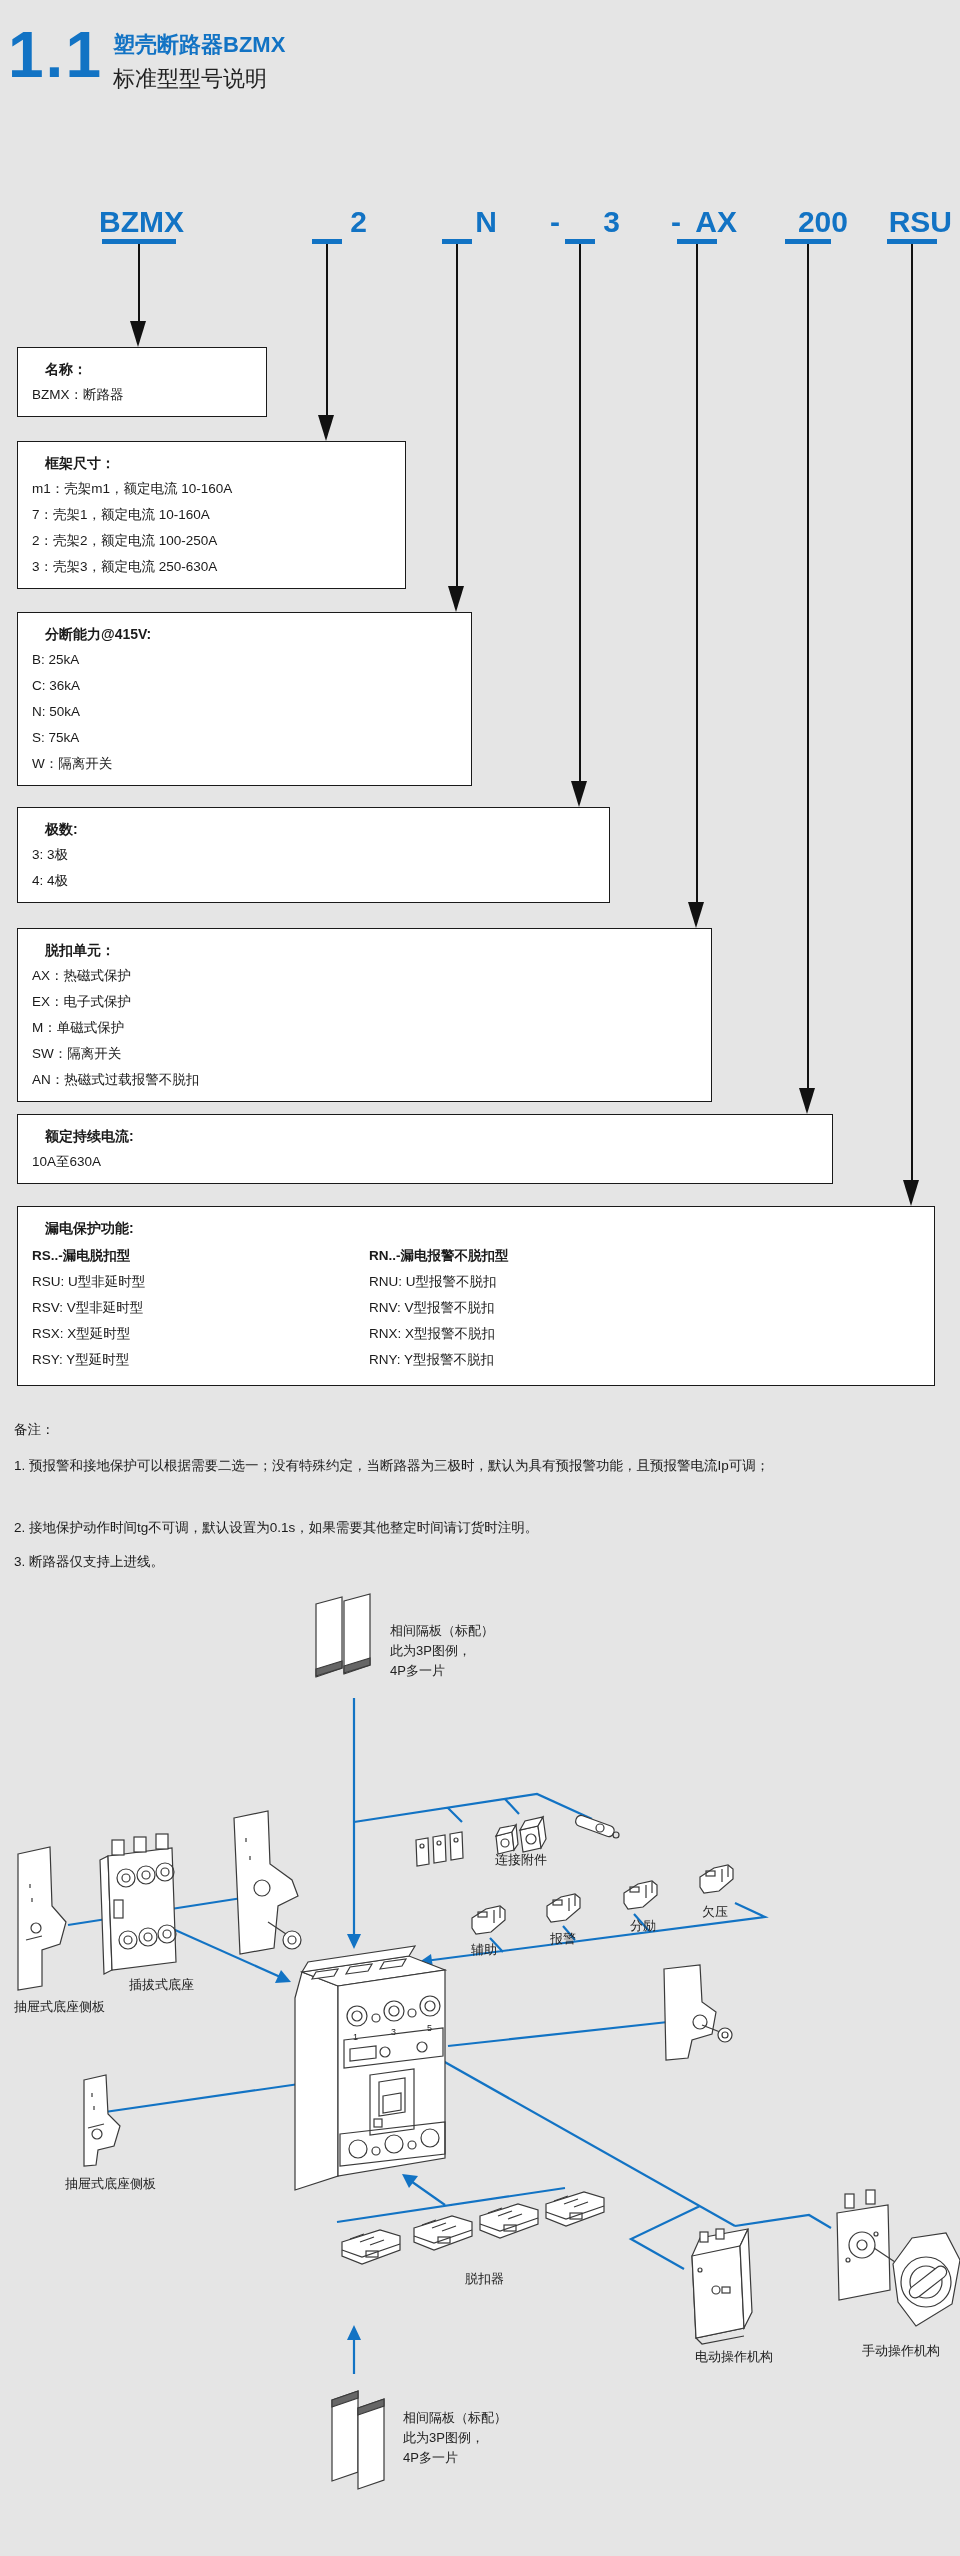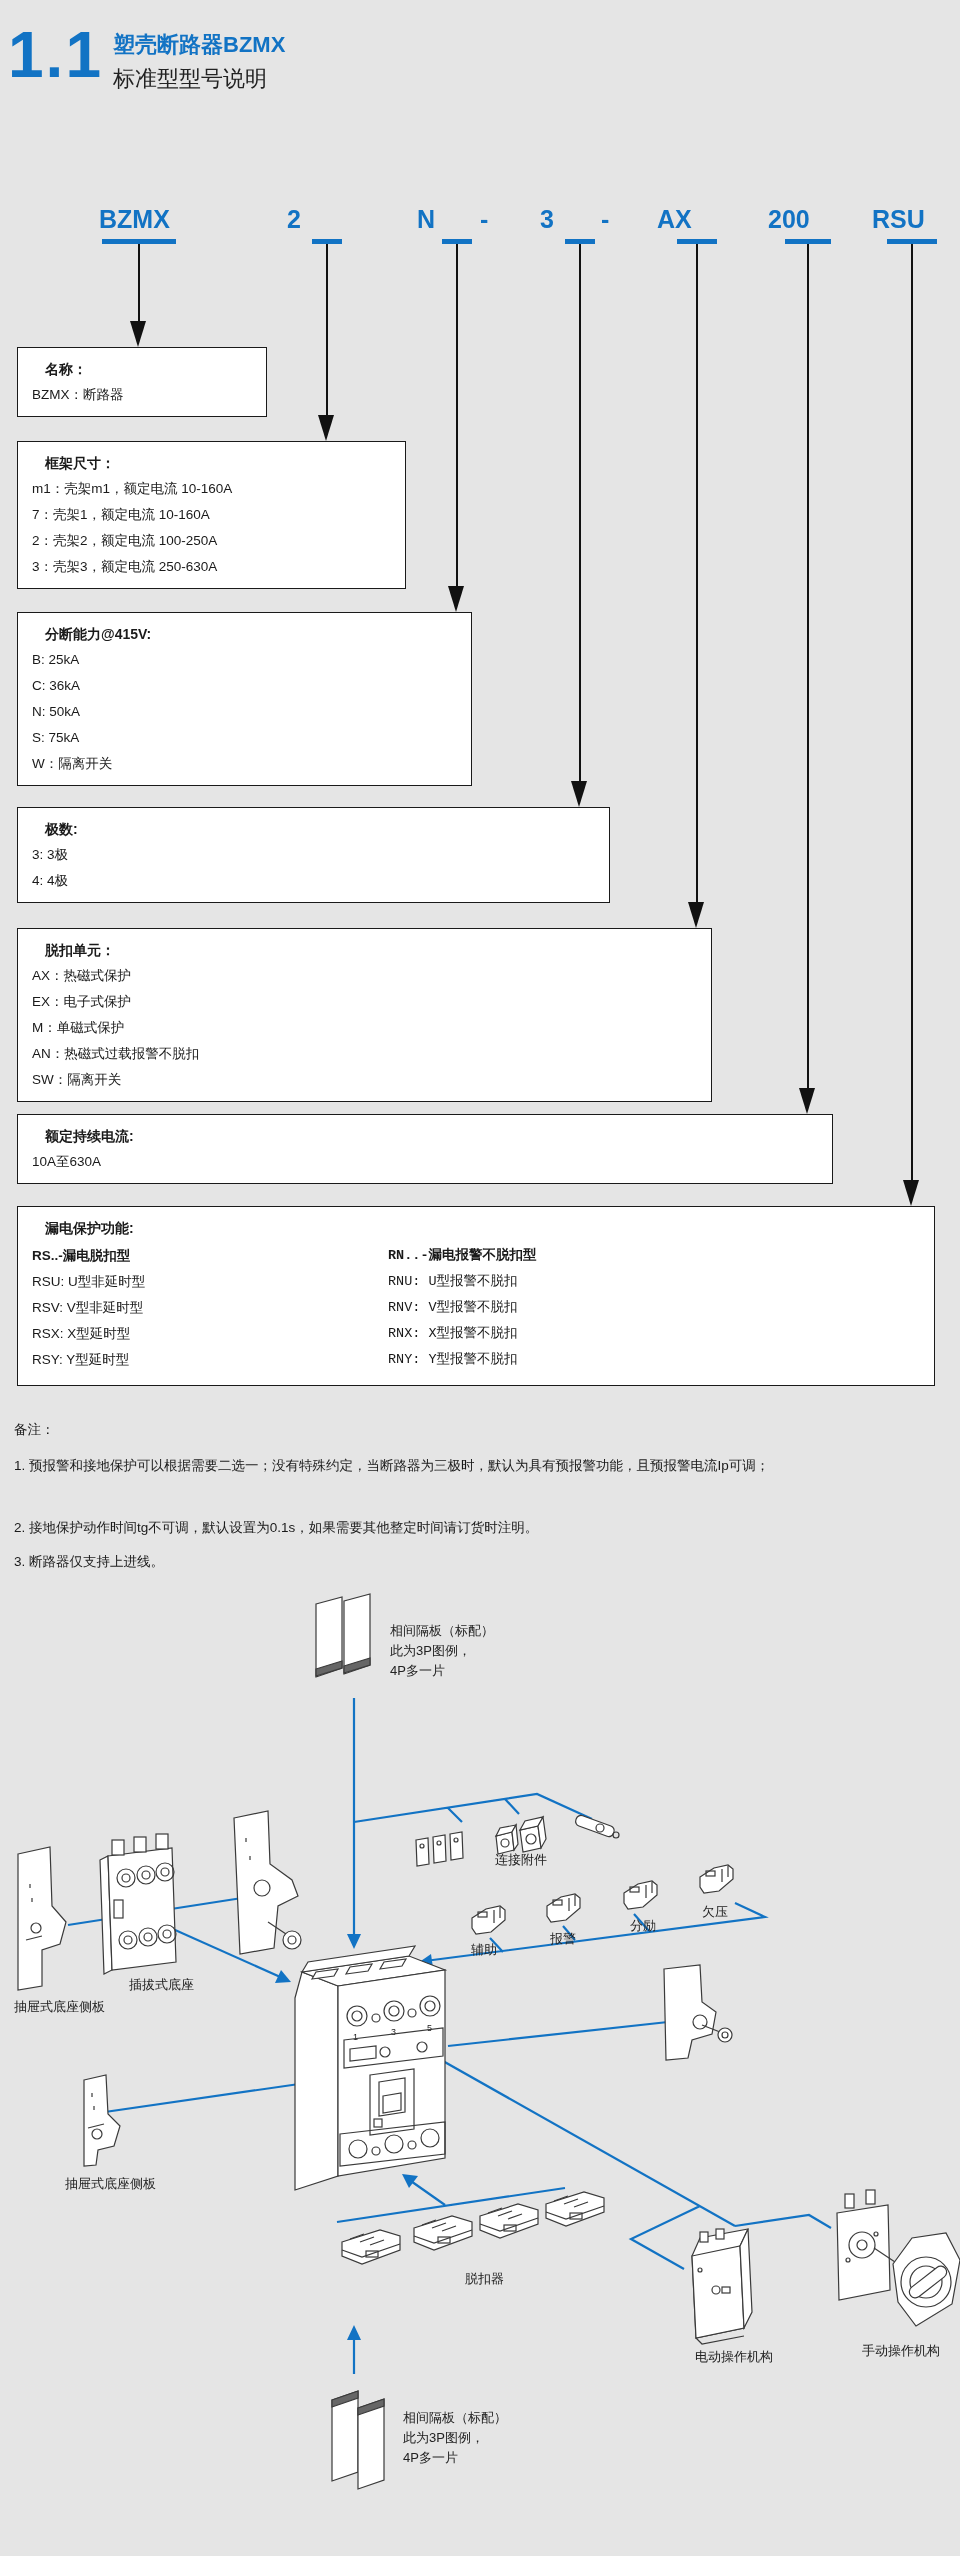--- a/index.html
+++ b/index.html
@@ -4,21 +4,21 @@
 <style>
   html,body{margin:0;padding:0;background:#fff;}
   #page{position:relative;width:960px;height:2556px;background:#e5e5e5;overflow:hidden;
         font-family:"Liberation Sans",sans-serif;color:#1a1a1a;}
   .abs{position:absolute;}
   
   .secnum{left:8px;top:18px;font-size:64px;font-weight:bold;color:#1273C4;letter-spacing:2px;}
   .htitle{left:113px;top:30px;font-size:22px;font-weight:bold;color:#1273C4;}
   .hsub{left:113px;top:64px;font-size:22px;color:#222;}
   
-  .code{top:205px;width:80px;text-align:left;font-size:25px;font-weight:bold;color:#1273C4;}
+  .code{top:205px;width:80px;text-align:right;font-size:30px;font-weight:bold;color:#1273C4;}
   .uline{top:239px;height:5px;background:#1273C4;}
   .cline{width:2px;background:#111;}
   .arrow-down{width:0;height:0;border-left:8px solid transparent;border-right:8px solid transparent;border-top:26px solid #111;}
   
   .box{border:1.5px solid #1a1a1a;background:#fff;padding:8px 14px;box-sizing:border-box;}
   .bt{font-size:14px;font-weight:bold;line-height:26px;margin-left:13px;}
   .bl{font-size:13.5px;line-height:26px;}
   .bh{font-size:13.5px;font-weight:bold;line-height:26px;}
   
   .note{font-size:13.5px;line-height:20px;}
@@ -101,39 +101,39 @@
     <div class="bt">极数:</div>
     <div class="bl">3: 3极</div>
     <div class="bl">4: 4极</div>
   </div>
 
   <div class="abs box" style="left:17px;top:928px;width:695px">
     <div class="bt">脱扣单元：</div>
     <div class="bl">AX：热磁式保护</div>
     <div class="bl">EX：电子式保护</div>
     <div class="bl">M：单磁式保护</div>
+    <div class="bl">SW：隔离开关</div>
     <div class="bl">AN：热磁式过载报警不脱扣</div>
-    <div class="bl">SW：隔离开关</div>
   </div>
 
   <div class="abs box" style="left:17px;top:1114px;width:816px">
     <div class="bt">额定持续电流:</div>
     <div class="bl">10A至630A</div>
   </div>
 
   <div class="abs box" style="left:17px;top:1206px;width:918px;height:180px">
     <div class="bt">漏电保护功能:</div>
     <div style="position:absolute;left:14px;top:36px;">
       <div class="bh">RS..-漏电脱扣型</div>
       <div class="bl">RSU: U型非延时型</div>
       <div class="bl">RSV: V型非延时型</div>
       <div class="bl">RSX: X型延时型</div>
       <div class="bl">RSY: Y型延时型</div>
     </div>
-    <div style="position:absolute;left:370px;top:36px;font-family:Liberation Mono, monospace;">
+    <div style="position:absolute;left:351px;top:36px;">
       <div class="bh">RN..-漏电报警不脱扣型</div>
       <div class="bl">RNU: U型报警不脱扣</div>
       <div class="bl">RNV: V型报警不脱扣</div>
       <div class="bl">RNX: X型报警不脱扣</div>
       <div class="bl">RNY: Y型报警不脱扣</div>
     </div>
   </div>
 
   <div class="abs note" style="left:14px;top:1420px">备注：</div>
   <div class="note nnum" style="top:1456px">1.</div>

